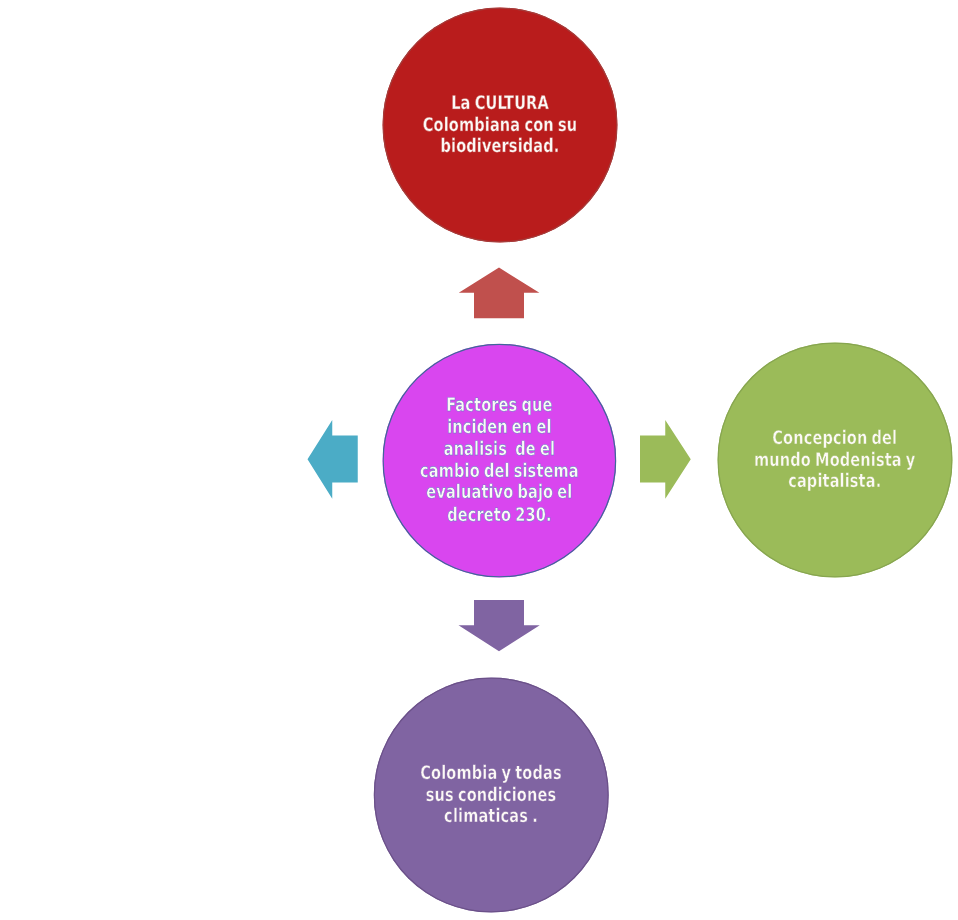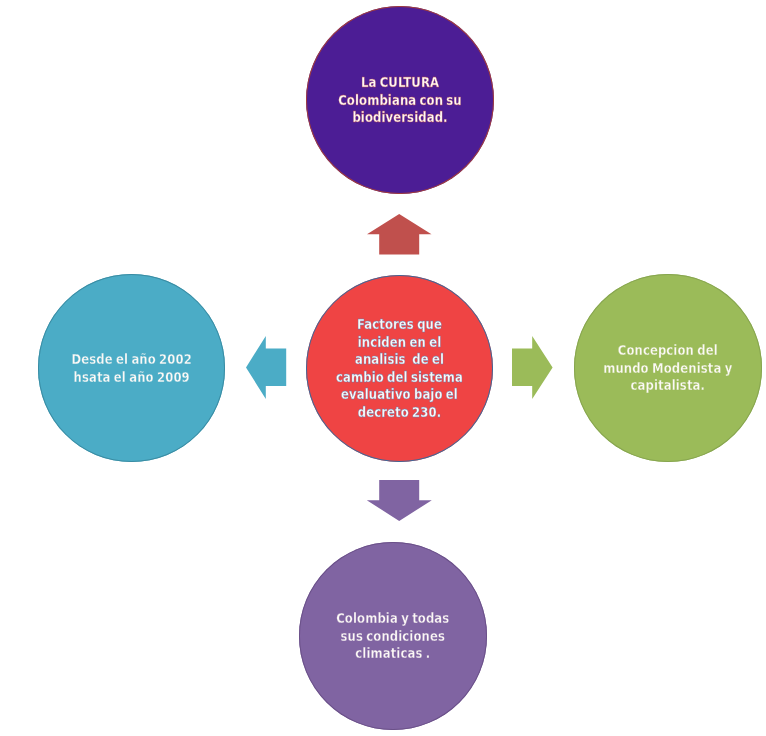--- a/index.html
+++ b/index.html
@@ -40,44 +40,40 @@
   #arrow-up    {left:367px;top:213px;}
   #arrow-down  {left:366px;top:479px;}
   #arrow-left  {left:245px;top:335px;}
   #arrow-right {left:511px;top:335px;}
 </style>
 </head>
 <body style="background: rgb(255, 255, 255);">
 
 <div class="canvas">
 
-  <div class="node" id="top-node" style="background-color: #4c1d95; box-shadow: rgb(163, 61, 59) 0px 0px 0px 1px inset;">
+  <div class="node" id="top-node" style="background-color: #b91c1c; box-shadow: rgb(163, 61, 59) 0px 0px 0px 1px inset;">
     <div class="node-label" style="-webkit-text-stroke: 0.32px rgb(192, 80, 77);">La CULTURA
 Colombiana con su
 biodiversidad.</div>
   </div>
 
-  <div class="node" id="left-node" style="background-color: rgb(75, 172, 198); box-shadow: rgb(58, 140, 163) 0px 0px 0px 1px inset;">
-    <div class="node-label" style="-webkit-text-stroke: 0.32px rgb(75, 172, 198);">Desde el año 2002
-hsata el año 2009</div>
-  </div>
 
   <div class="node" id="right-node" style="background-color: rgb(155, 187, 89); box-shadow: rgb(135, 165, 80) 0px 0px 0px 1px inset;">
     <div class="node-label" style="-webkit-text-stroke: 0.32px rgb(155, 187, 89);">Concepcion del
 mundo Modenista y
 capitalista.</div>
   </div>
 
   <div class="node" id="bottom-node" style="background-color: rgb(128, 100, 162); box-shadow: rgb(107, 81, 137) 0px 0px 0px 1px inset;">
     <div class="node-label" style="-webkit-text-stroke: 0.32px rgb(128, 100, 162);">Colombia y todas
 sus condiciones
 climaticas .</div>
   </div>
 
-  <div class="node" id="center-node" style="background-color: #ef4444; box-shadow: rgb(62, 104, 153) 0px 0px 0px 1px inset;">
+  <div class="node" id="center-node" style="background-color: #d946ef; box-shadow: rgb(62, 104, 153) 0px 0px 0px 1px inset;">
     <div class="node-label" style="-webkit-text-stroke: 0.32px rgb(79, 129, 189);">Factores que
 inciden en el
 analisis  de el
 cambio del sistema
 evaluativo bajo el
 decreto 230.</div>
   </div>
 
   <svg class="arrow" id="arrow-up" width="66" height="43" viewBox="0 0 66 43">
     <path d="M32.2 1 L64.5 21.2 L52.2 21.2 L52.2 41.5 L12.2 41.5 L12.2 21.2 L0 21.2 Z" fill="#C0504D"></path>

